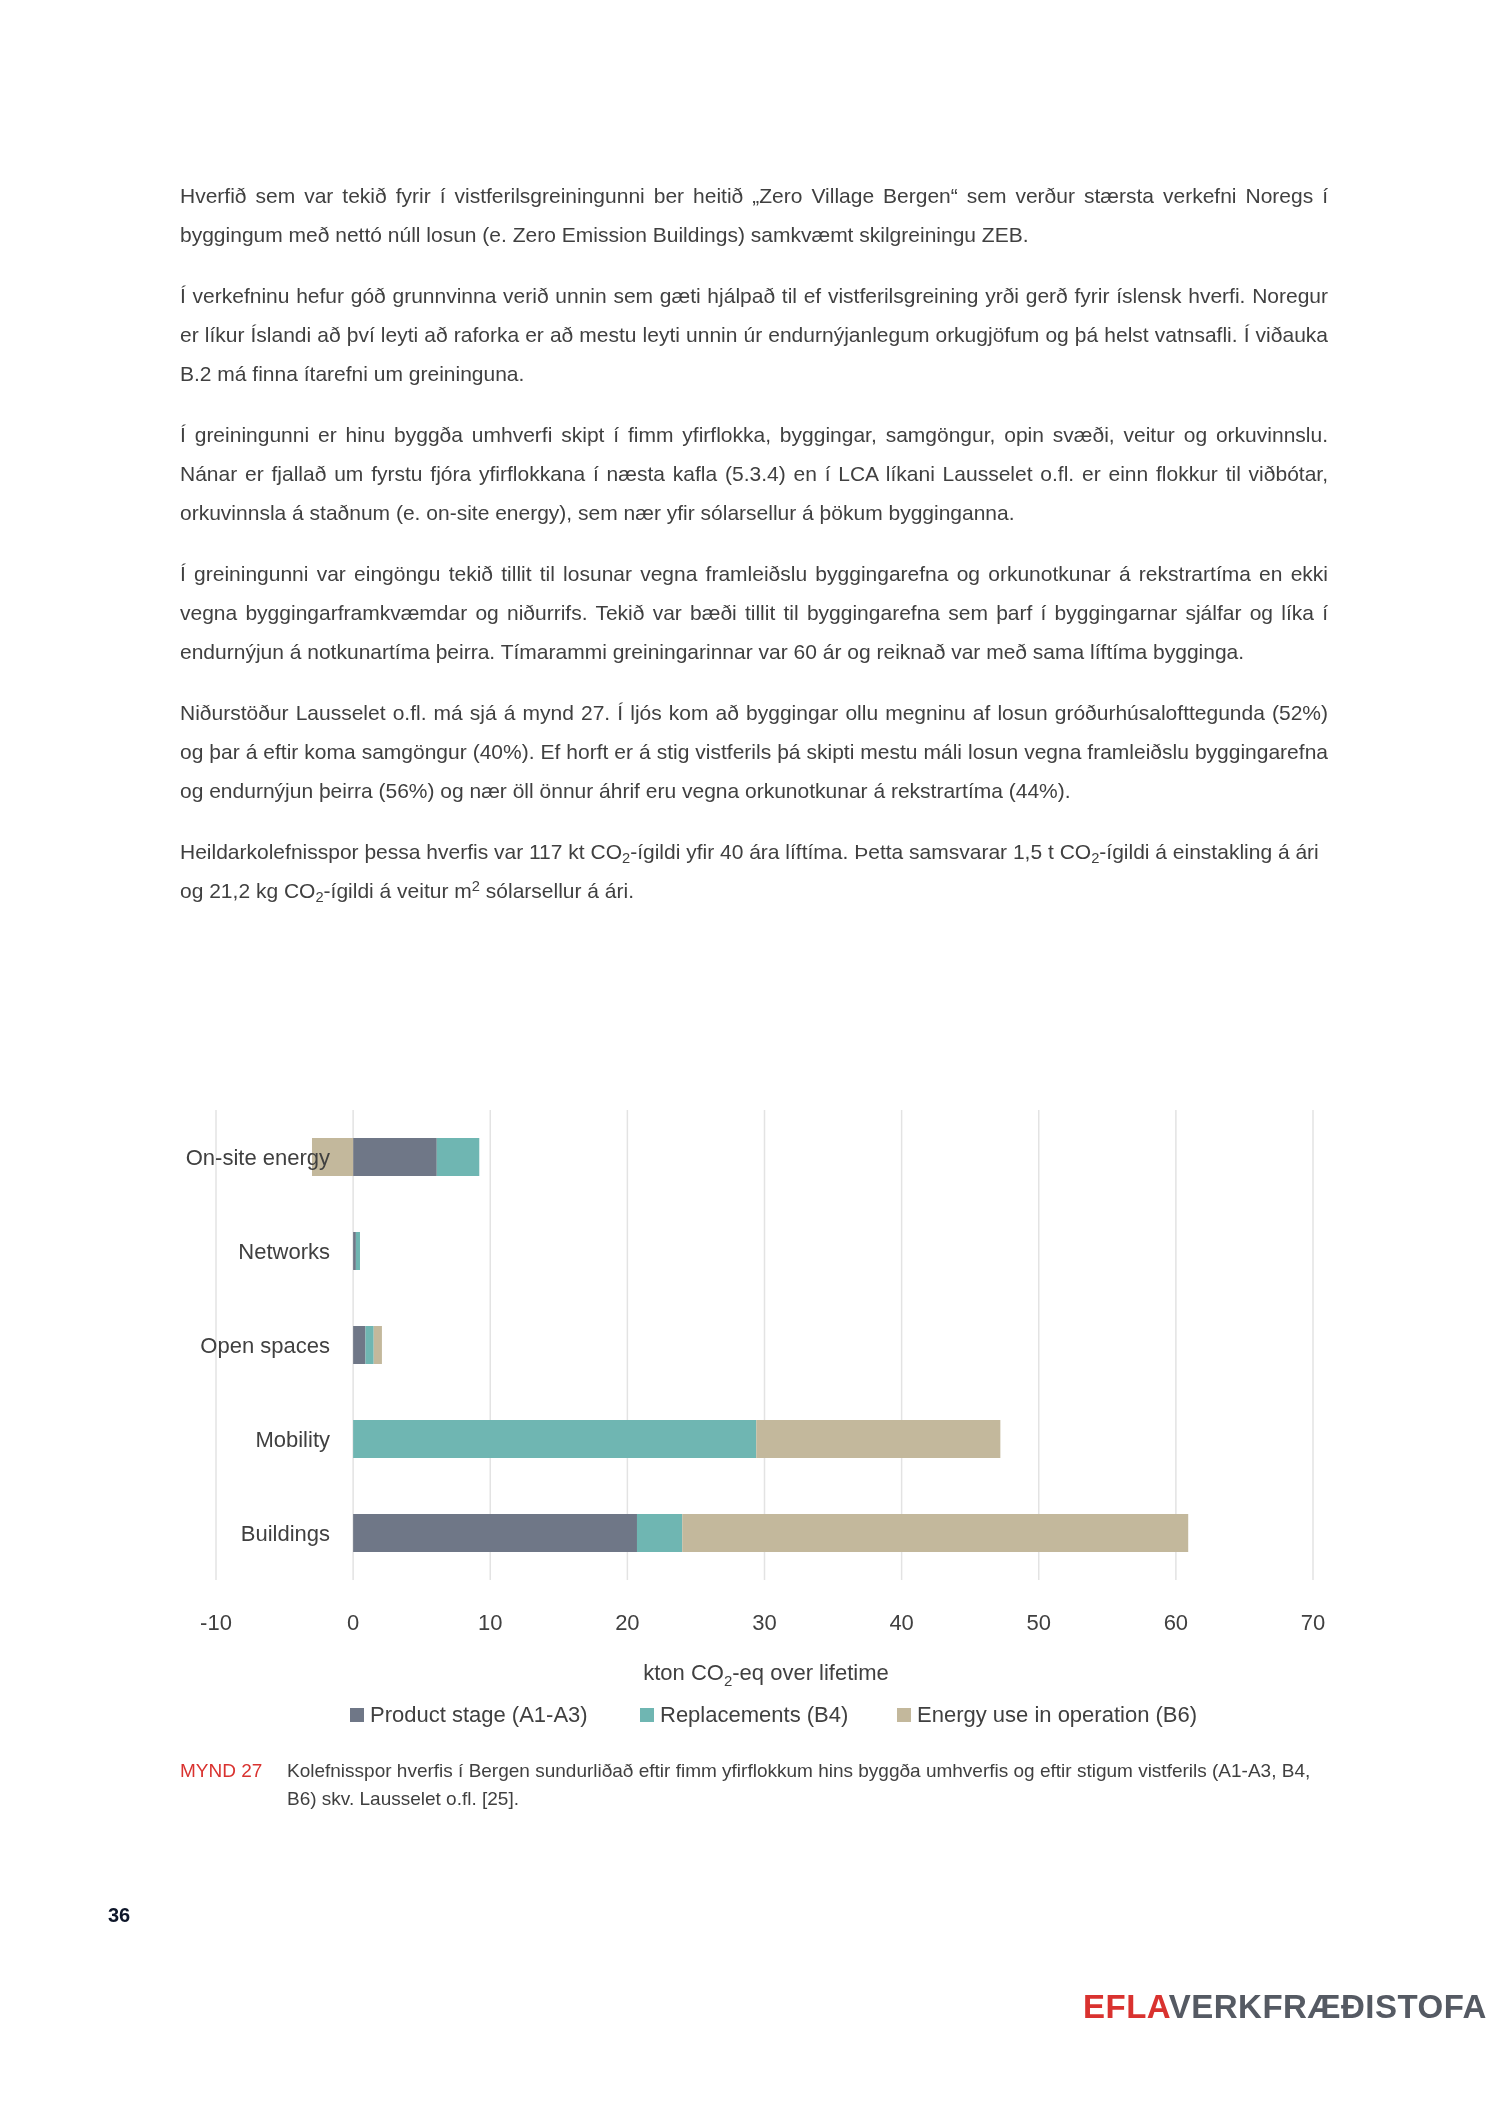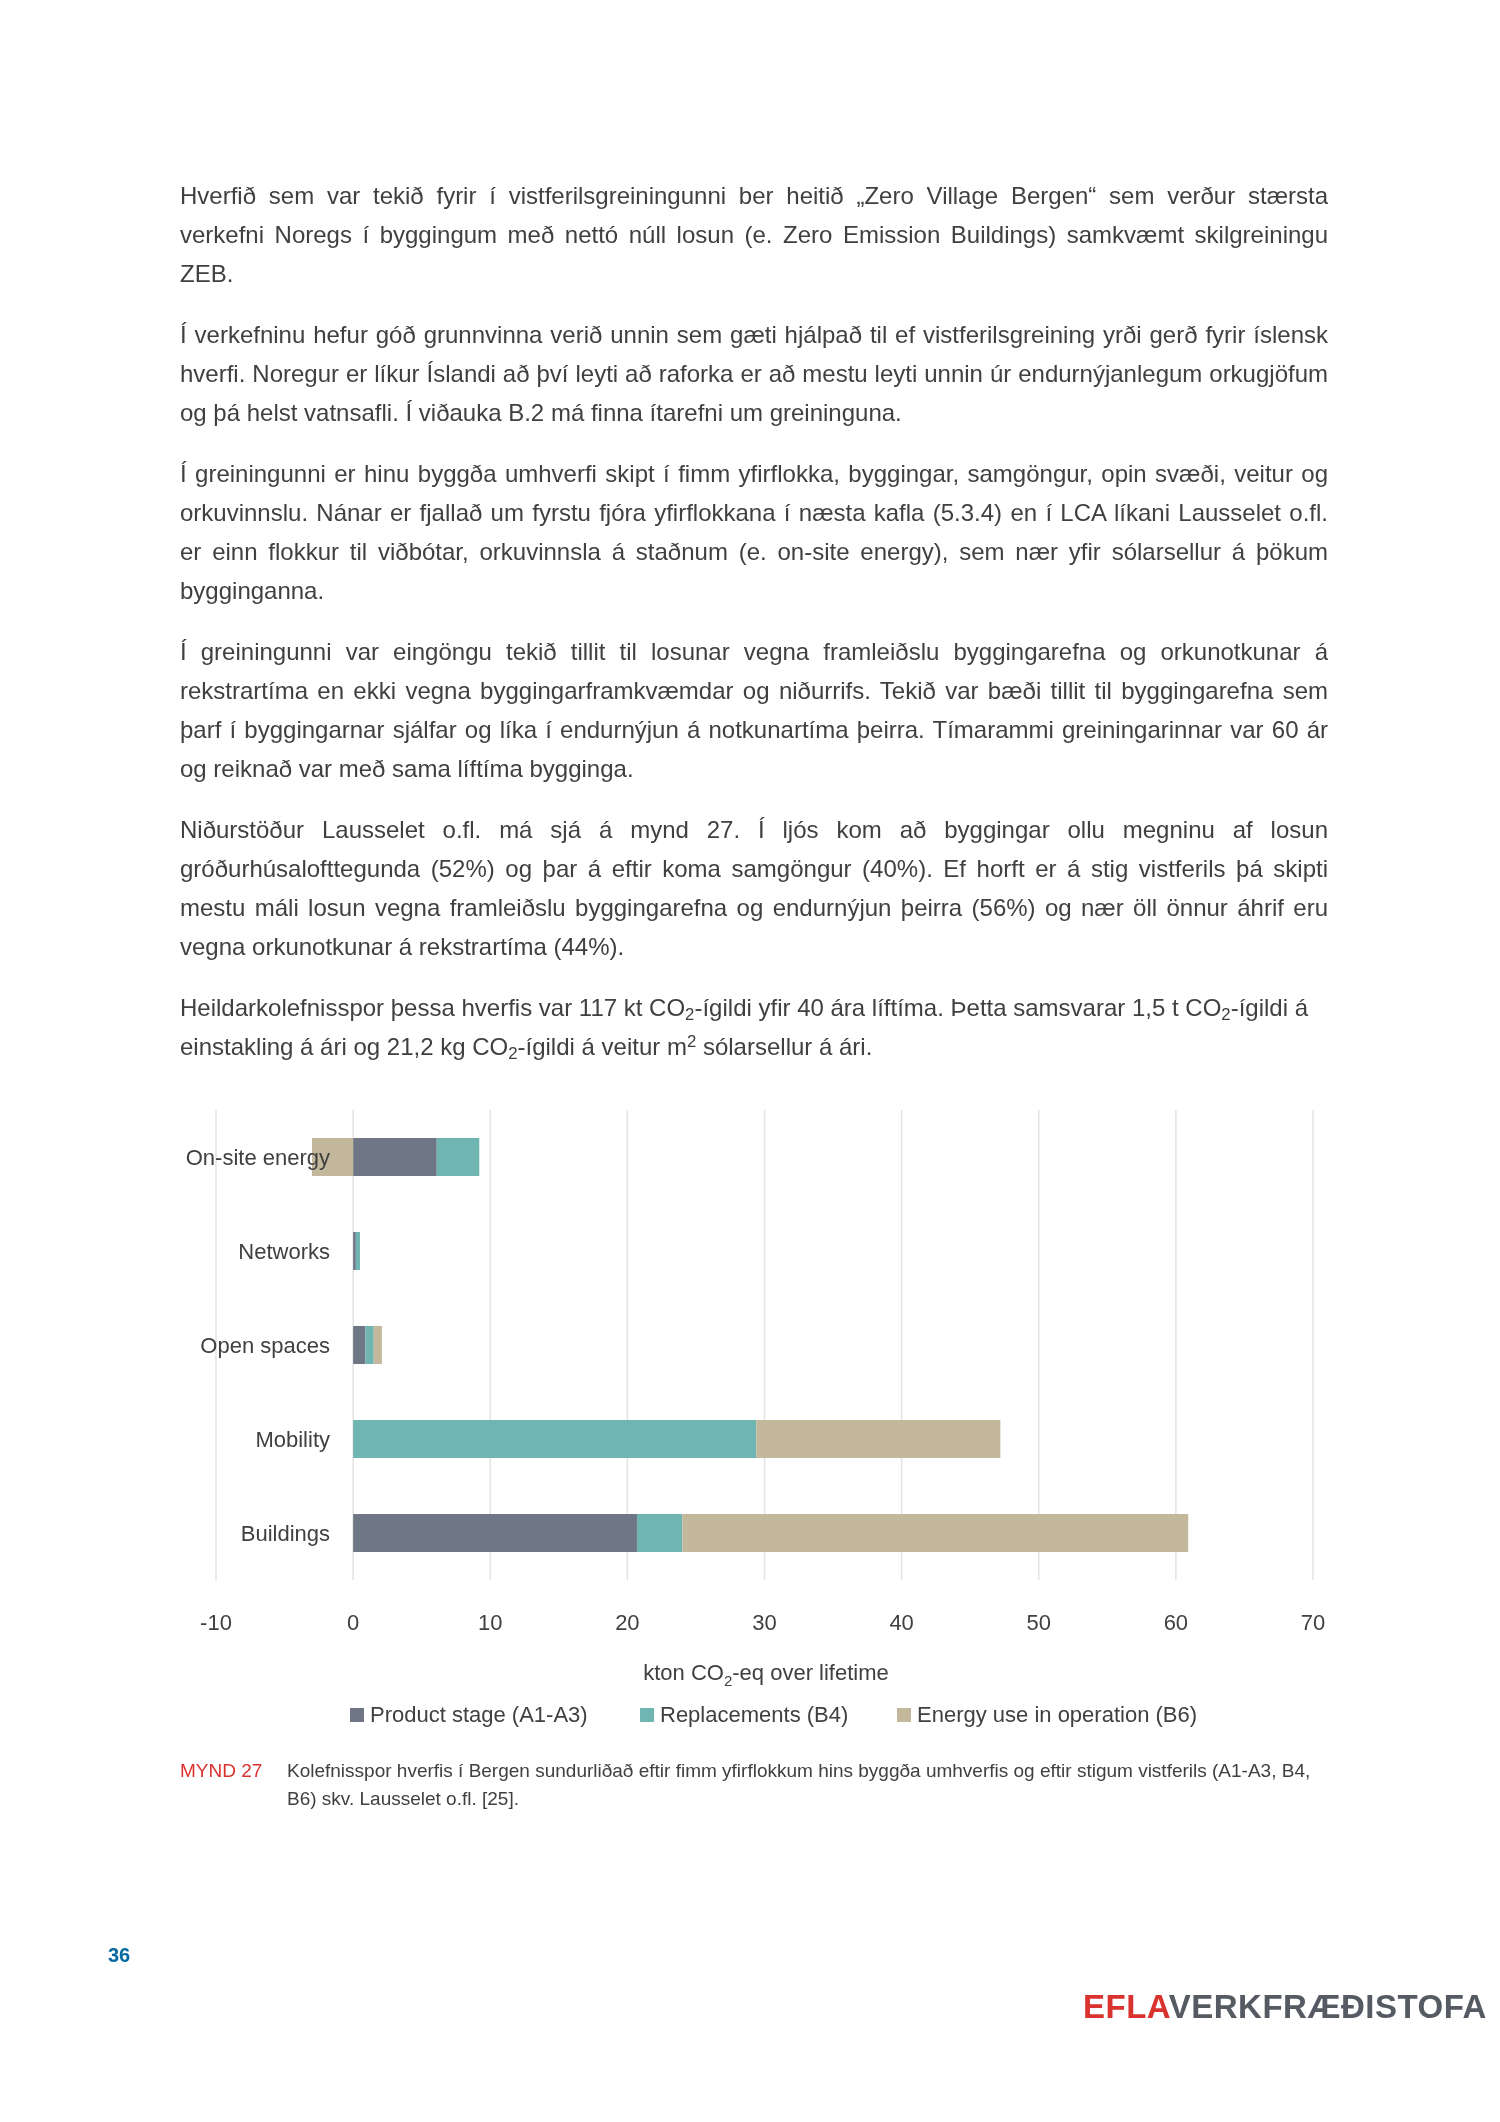--- a/index.html
+++ b/index.html
@@ -1,28 +1,28 @@
 <!DOCTYPE html>
 <html><head>
 <meta charset="utf-8">
 <style>
   html, body { margin: 0; padding: 0; background: #ffffff; }
   body { width: 1500px; height: 2122px; position: relative; overflow: hidden;
          font-family: "Liberation Sans", "DejaVu Sans", sans-serif; color: #404040; }
-  .body-text { position: absolute; left: 180px; width: 1148px; font-size: 24px; line-height: 39px; color: #404040; }
+  .body-text { position: absolute; left: 180px; width: 1148px; font-size: 21px; line-height: 39px; color: #404040; }
   .para { margin: 0 0 22px 0; text-align: justify; }
   .para.left { text-align: left; }
   sub { font-size: 0.7em; vertical-align: -0.25em; line-height: 0; }
   sup { font-size: 0.7em; vertical-align: 0.45em; line-height: 0; }
   #chart { position: absolute; left: 0; top: 1100px; width: 1500px; height: 640px; }
   #chart text { font-family: "Liberation Sans", "DejaVu Sans", sans-serif; fill: #404040; }
   .caption { position: absolute; left: 180px; top: 1757px; width: 1150px; font-size: 19px; line-height: 28px; color: #404040; }
   .caption .label { position: absolute; left: 0; top: 0; color: #d9322f; font-weight: normal; }
   .caption .text { margin-left: 107px; }
-  .page-number { position: absolute; left: 108px; top: 1944px; font-size: 20px; font-weight: bold; color: #0369a1; }
+  .page-number { position: absolute; left: 108px; top: 1904px; font-size: 20px; font-weight: bold; color: #0f172a; }
   .logo { position: absolute; left: 1083px; top: 1988px; font-size: 33px; letter-spacing: 0.5px; }
   .logo .brand { color: #d9322f; font-weight: bold; }
   .logo .rest { color: #555a63; font-weight: bold; }
 </style>
 </head>
 <body>
 
 <div class="body-text" style="top:176px;">
   <p class="para">Hverfið sem var tekið fyrir í vistferilsgreiningunni ber heitið „Zero Village Bergen“ sem verður stærsta verkefni Noregs í byggingum með nettó núll losun (e. Zero Emission Buildings) samkvæmt skilgreiningu ZEB.</p>
   <p class="para">Í verkefninu hefur góð grunnvinna verið unnin sem gæti hjálpað til ef vistferilsgreining yrði gerð fyrir íslensk hverfi. Noregur er líkur Íslandi að því leyti að raforka er að mestu leyti unnin úr endurnýjanlegum orkugjöfum og þá helst vatnsafli. Í viðauka B.2 má finna ítarefni um greininguna.</p>

